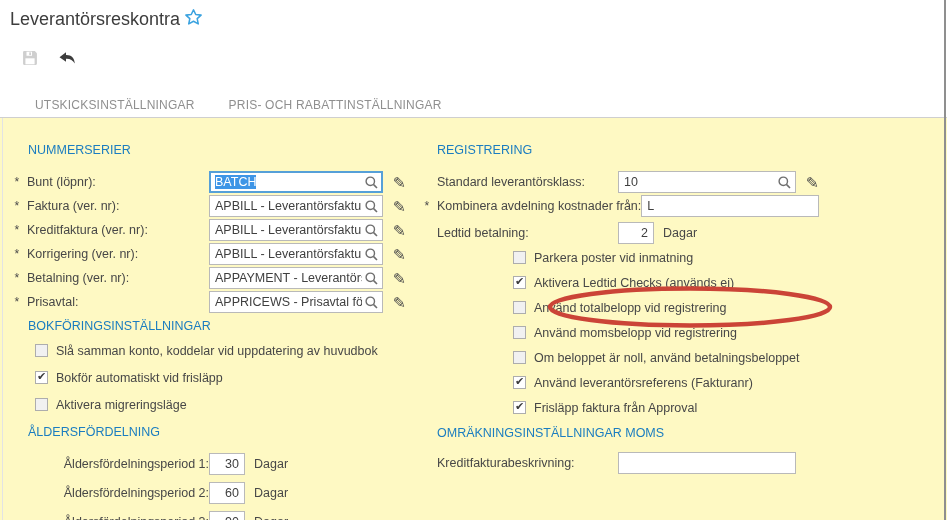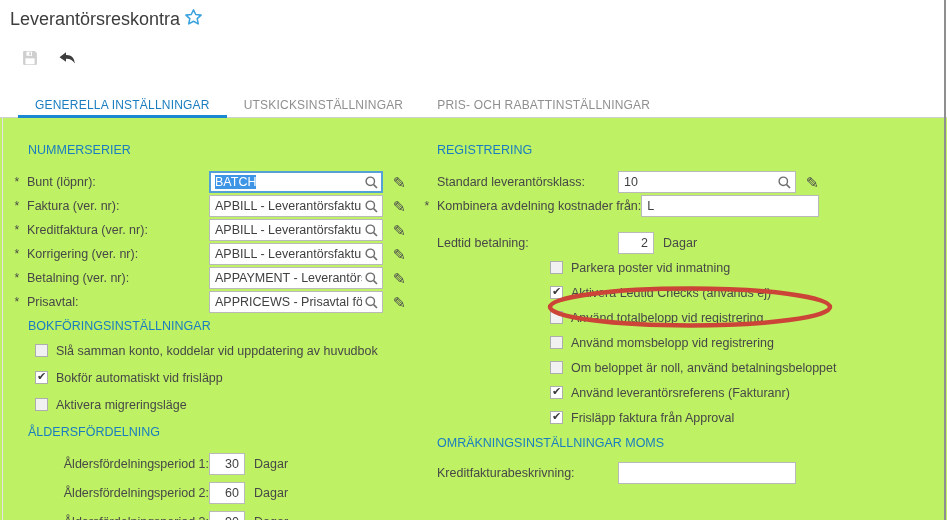--- a/index.html
+++ b/index.html
@@ -18,21 +18,21 @@
   .tb-save { left:21px; }
   .tb-undo { left:58px; }
 
   
   .tabbar { position:absolute; left:0; top:92px; width:947px; height:26px; background:#fff; border-bottom:1px solid #cfcfcf; padding-left:18px; display:flex; }
   .tab { position:relative; height:26px; padding:0 17px; display:flex; align-items:center; font-size:12px; letter-spacing:.2px; color:#8f8f8f; cursor:pointer; white-space:nowrap; }
   .tab.active { color:#1b7dc0; }
   .tab.active::after { content:""; position:absolute; left:0; right:0; bottom:-1px; height:4px; background:#1b87d1; }
 
   
-  .content { position:absolute; left:0; top:118px; width:947px; height:402px; background:#bef264; }
+  .content { position:absolute; left:0; top:118px; width:947px; height:402px; background:#fef9c3; }
   .content-left-line { position:absolute; left:2px; top:0; bottom:0; width:1px; background:#e2e3e4; }
   .edge-line { position:absolute; right:1px; top:0; width:2px; height:520px; background:#8f8f8f; }
 
   .col { position:absolute; top:0; }
   .col-left  { left:0;   width:430px; }
   .col-right { left:432px; width:513px; }
 
   .sec-h { font-size:12.5px; color:#1b7dc0; white-space:nowrap; }
   .col-left  .sec-h { margin:25px 0 14px 28px; }
   .col-right .sec-h { margin:25px 0 14px 5px; }
@@ -56,21 +56,21 @@
   .fval.selected { background:#3e95e6; color:#fff; }
   .numbox { width:36px; height:22px; background:#fff; border:1px solid #b9b9b9; display:flex; align-items:center; justify-content:flex-end; padding-right:5px; font-size:12.5px; color:#3f3f3f; cursor:text; }
   .unit { margin-left:9px; font-size:12.5px; color:#474747; }
 
   .mag { position:absolute; right:3px; top:3px; cursor:pointer; }
   .fbox.focused .mag { right:2px; top:2px; }
   .pencil { margin-left:10px; font-size:15px; color:#4a4a4a; line-height:1; cursor:pointer; transform:scaleX(1.05); }
 
   .cbrow { display:flex; align-items:center; height:13px; margin-bottom:14px; cursor:pointer; }
   .col-left  .cbrow { margin-left:35px; }
-  .col-right .cbrow { margin-left:118px; margin-bottom:12px; }
+  .col-right .cbrow { margin-left:81px; margin-bottom:12px; }
   .cb { position:relative; width:13px; height:13px; border:1px solid #adadad; background:#f1f1f1; flex:0 0 13px; }
   .cb[data-checked="true"] { background:#fff; }
   .cb[data-checked="true"]::after { content:"\2714"; position:absolute; left:1px; top:-2px; font-size:11px; color:#3c3c3c; }
   .cblabel { margin-left:8px; font-size:12.5px; color:#474747; white-space:nowrap; }
 
   .agerow { display:flex; align-items:center; height:22px; margin-bottom:7px; margin-left:35px; }
   .agelabel { flex:0 0 174px; font-size:12.5px; color:#474747; white-space:nowrap;text-align:right; }
 
   
   .annotation { position:absolute; left:546px; top:286px; width:288px; height:42px; pointer-events:none; }
@@ -93,23 +93,20 @@
       <rect x="4.2" y="1.6" width="5.2" height="3.8" fill="#ffffff"></rect>
       <rect x="6.8" y="2.2" width="1.6" height="2.6" fill="#cfcfcf"></rect>
       <rect x="3.2" y="7.8" width="8.6" height="5.6" fill="#ffffff"></rect>
     </svg>
     <svg class="tb-btn tb-undo" viewBox="0 0 18 14">
       <path d="M1.5 6.2 L8 1.2 L8 4.1 C13.5 3.9 16.5 7.2 16.8 12.6 C14.8 9.0 12 7.6 8 7.8 L8 10.8 Z" fill="#3d3d3d"></path>
     </svg>
   </div>
 
   <div class="tabbar">
-    <div class="tab active">
-        <span>GENERELLA INSTÄLLNINGAR</span>
-      </div>
     <div class="tab">
         <span>UTSKICKSINSTÄLLNINGAR</span>
       </div>
     <div class="tab">
         <span>PRIS- OCH RABATTINSTÄLLNINGAR</span>
       </div>
   </div>
 
   <div class="content">
     <div class="content-left-line"></div>
@@ -262,21 +259,21 @@
       <div class="frow">
         <span class="flabel">
             <i class="req">*</i>
             <span>Kombinera avdelning kostnader från:</span>
           </span>
         <span class="fbox wide noicon">
           <span class="fval">L</span>
         </span>
       </div>
 
-      <div class="frow" style="margin-top:15px;">
+      <div class="frow" style="margin-top:5px;">
         <span class="flabel">
             <i class="req hidden">*</i>
             <span>Ledtid betalning:</span>
           </span>
         <span class="numbox">2</span>
         <span class="unit">Dagar</span>
       </div>
 
       <div class="cbrow" style="margin-top:7px;">
         <span class="cb" data-checked="false"></span>

